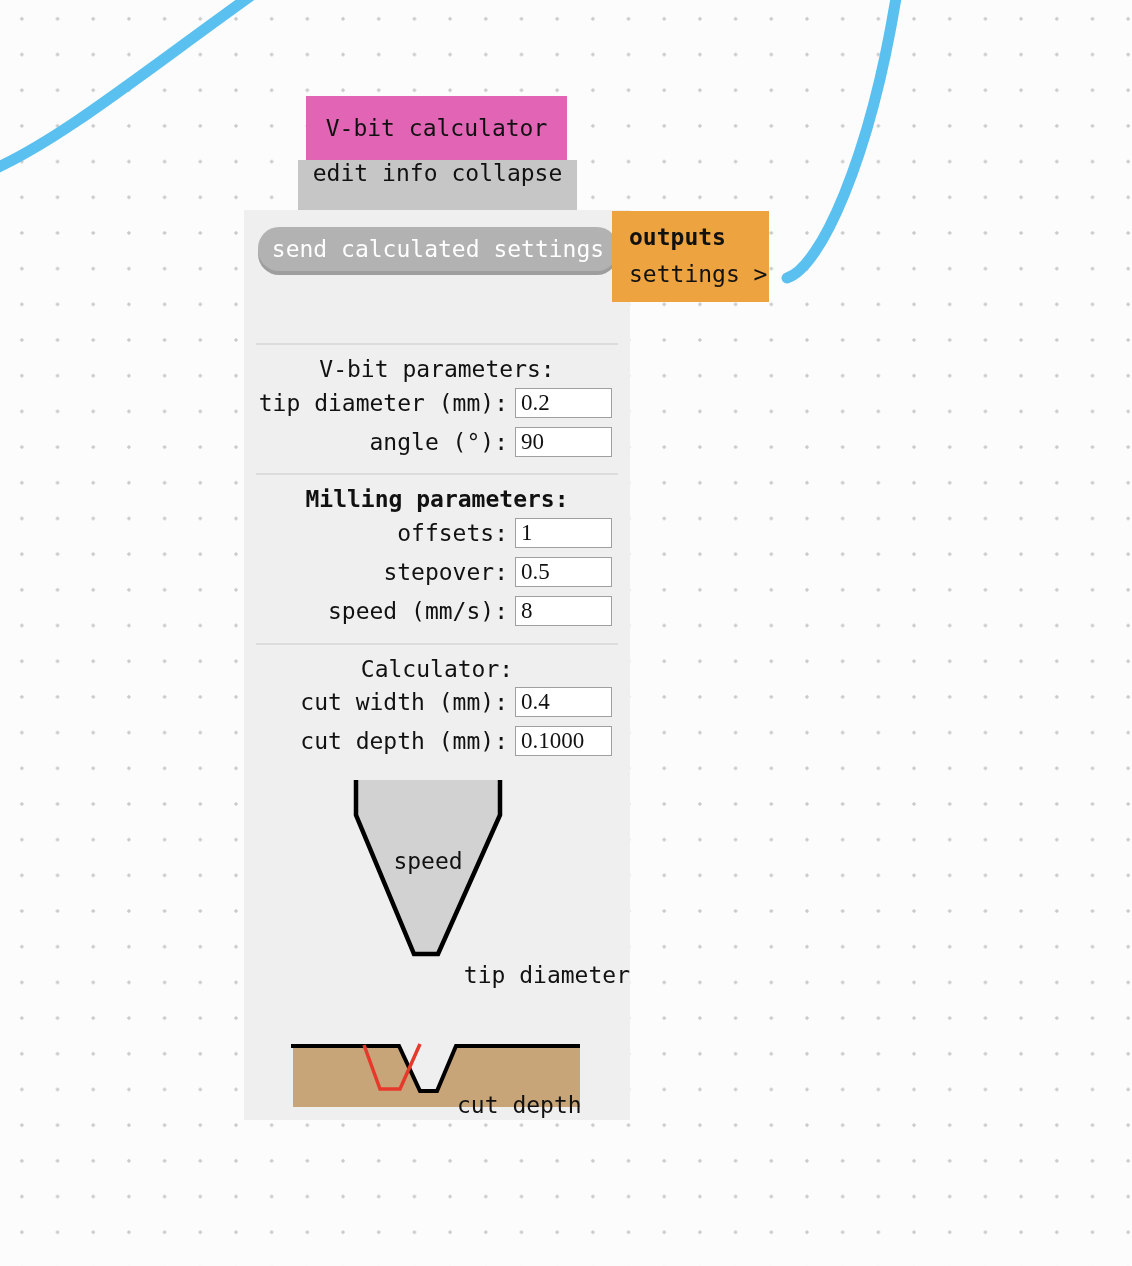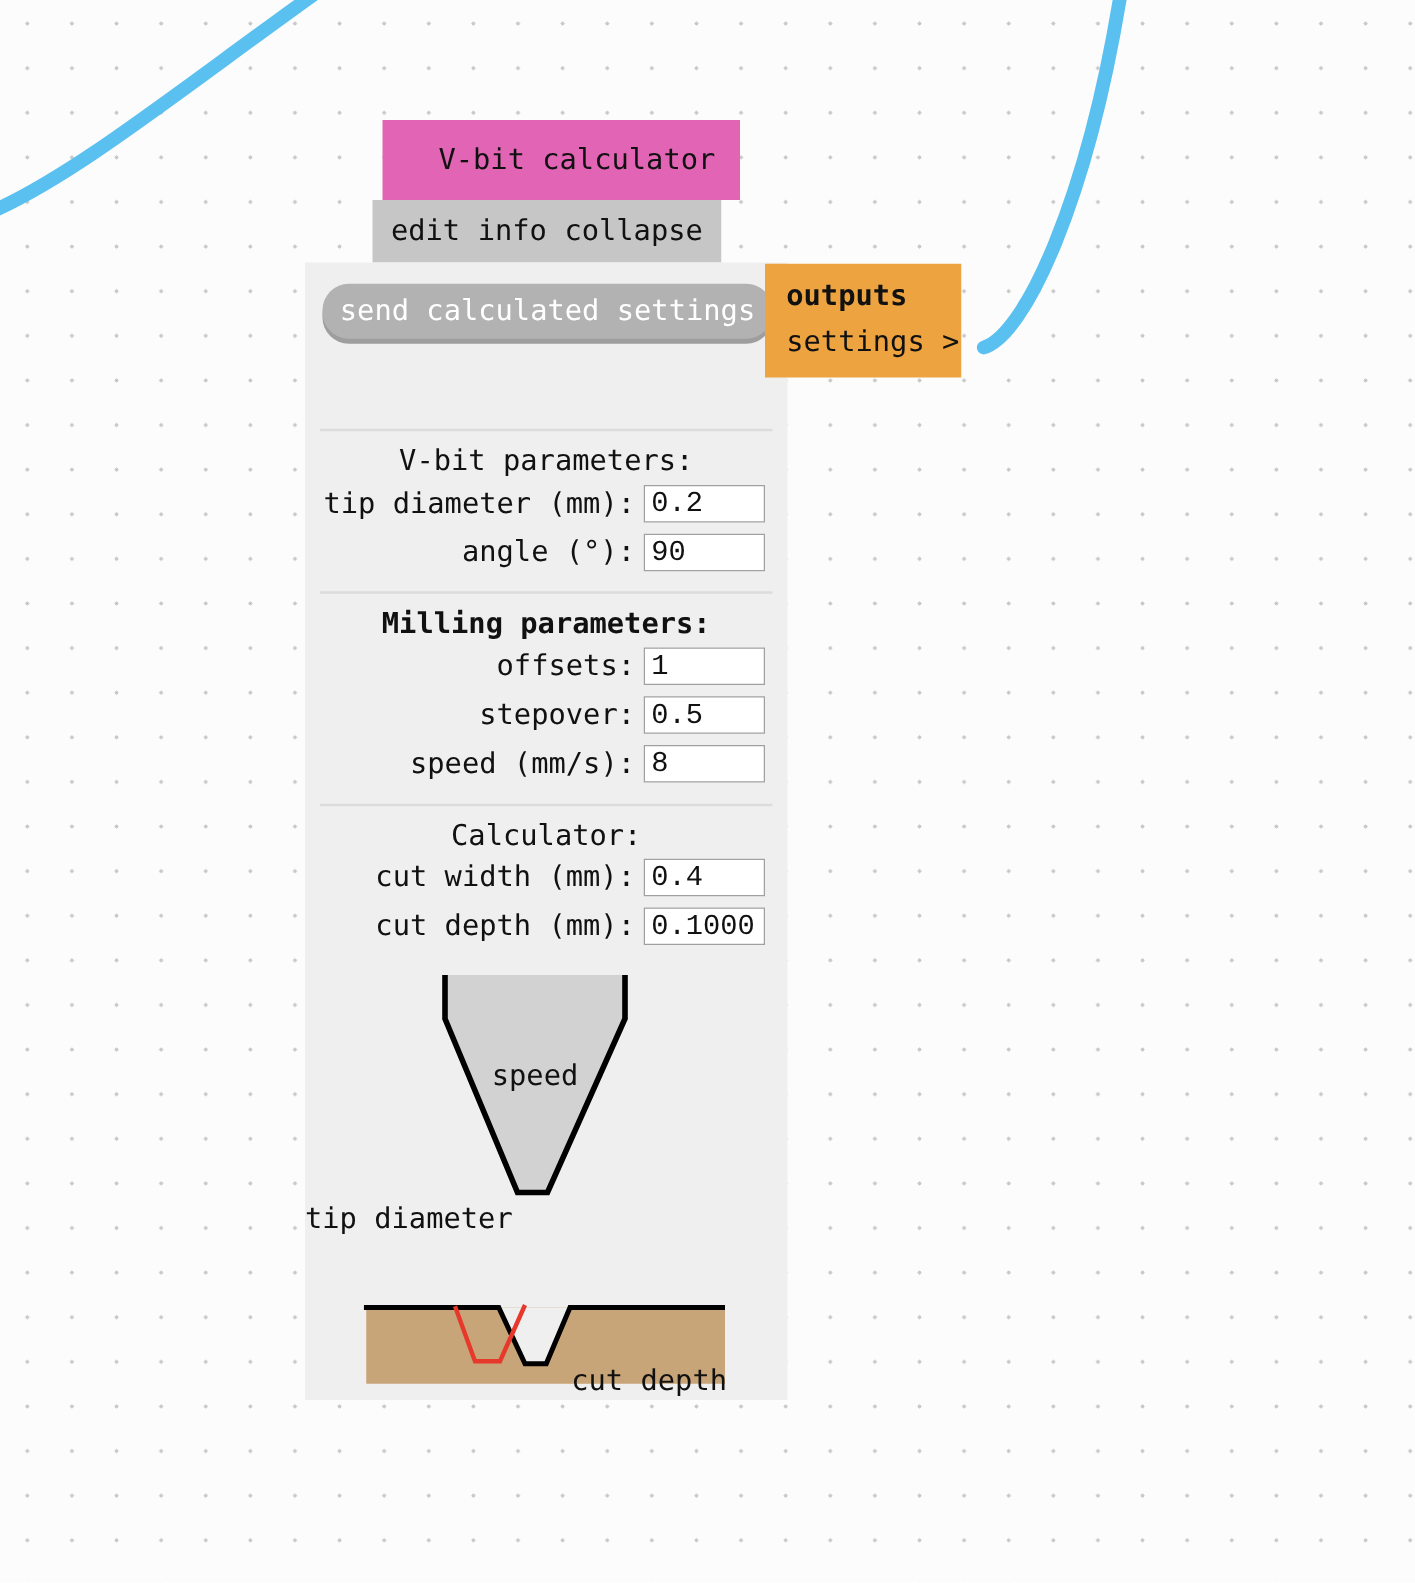--- a/index.html
+++ b/index.html
@@ -9,25 +9,25 @@
     background-image:radial-gradient(circle,#c9c9c9 1.5px,rgba(0,0,0,0) 1.7px);
     background-size:35.7px 35.7px;background-position:4px 1px;
     font-family:"DejaVu Sans Mono","Liberation Mono",monospace;
     color:#111;
   }
   svg.wires{position:absolute;left:0;top:0;width:1132px;height:1266px;display:block;}
   .wire{fill:none;stroke:#5ac0f0;stroke-width:11;stroke-linecap:round;}
 
   .title-bar{
     position:absolute;left:306px;top:96px;width:261px;height:64px;background:#e264b4;
-    display:flex;align-items:center;justify-content:center;font-size:23px;padding-left:25px;
+    display:flex;align-items:center;justify-content:center;font-size:23px;
   }
   .toolbar{
     position:absolute;left:298px;top:160px;width:279px;height:50px;background:#c6c6c6;
-    display:flex;align-items:center;justify-content:center;gap:14px;font-size:23px;
+    display:flex;align-items:flex-start;justify-content:center;gap:14px;font-size:23px;
   }
   .panel{position:absolute;left:244px;top:210px;width:386px;height:910px;background:#efefef;}
   .panel *{font-size:23px;}
 
   .send-btn{
     position:absolute;left:14px;top:17px;width:360px;height:44px;
     background:#b2b2b2;border:none;border-radius:21px;box-shadow:0 4px 0 #9e9e9e;
     color:#ffffff;font-family:inherit;cursor:pointer;
   }
   .toggle-row{
@@ -44,27 +44,27 @@
   .sec-title{position:absolute;left:0;width:100%;text-align:center;line-height:27px;}
   .t1{top:146px;} .t2{top:276px;font-weight:bold;} .t3{top:446px;}
 
   .field-row{position:absolute;left:0;width:100%;height:30px;}
   .r-tip{top:178px;} .r-angle{top:217px;}
   .r-offsets{top:308px;} .r-stepover{top:347px;} .r-speed{top:386px;}
   .r-cutw{top:477px;} .r-cutd{top:516px;}
   .field-label{position:absolute;right:122px;top:0;line-height:30px;white-space:pre;}
   .field-input{
     position:absolute;left:271px;top:0;width:97px;height:30px;box-sizing:border-box;
-    border:1.5px solid #a0a0a0;background:#ffffff;font-family:Liberation Mono, monospace;
+    border:1.5px solid #a0a0a0;background:#ffffff;font-family:Liberation Serif, serif;
     padding:0 0 0 5px;color:#111;
   }
 
   .vbit-svg{position:absolute;left:104px;top:564px;}
   .angle-label{position:absolute;left:104px;top:638px;width:160px;text-align:center;}
-  .tipdia-label{position:absolute;left:0;top:752px;width:100%;text-align:left;}
+  .tipdia-label{position:absolute;left:0;top:752px;width:100%;text-align:right;}
   .cutlabels{position:absolute;left:59px;top:797px;white-space:pre;}
   .stepover-red{color:#e6392c;}
   .cross-svg{position:absolute;left:47px;top:832px;}
   .cutdepth-label{position:absolute;left:213px;top:882px;text-align:right;}
 
   .outputs-box{position:absolute;left:612px;top:211px;width:157px;height:91px;background:#eca340;font-size:23px;}
   .outputs-title{position:absolute;left:17px;top:13px;font-weight:bold;}
   .outputs-port{position:absolute;left:17px;top:50px;cursor:pointer;}
 </style>
 </head>

